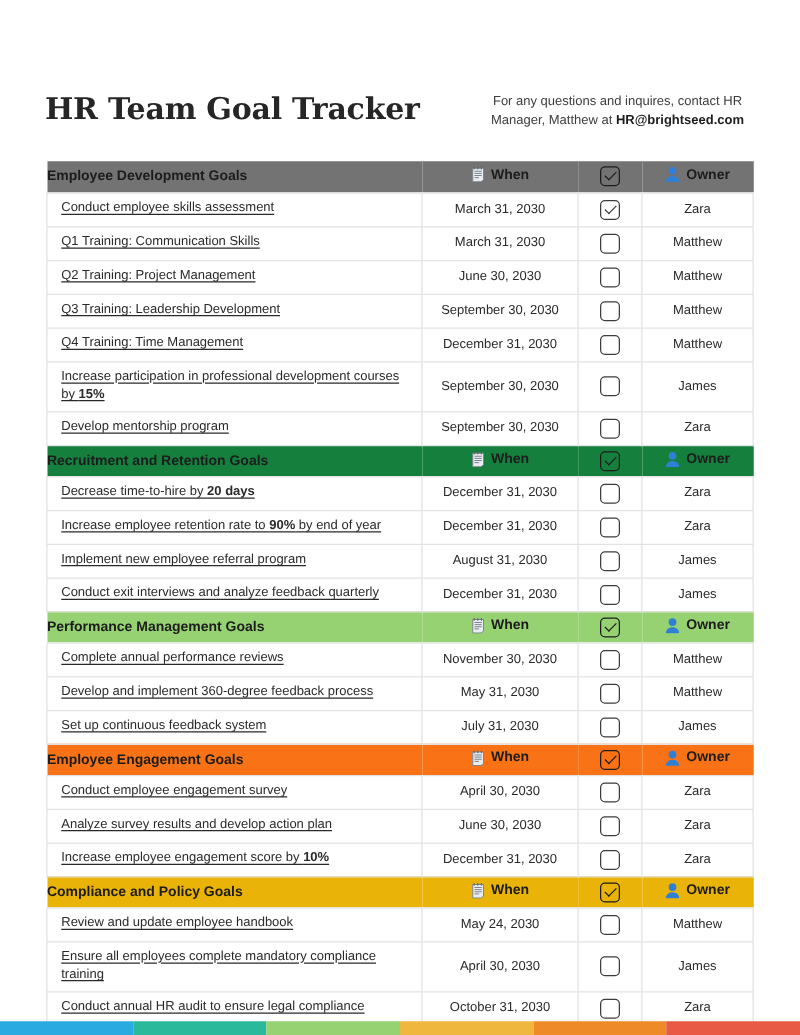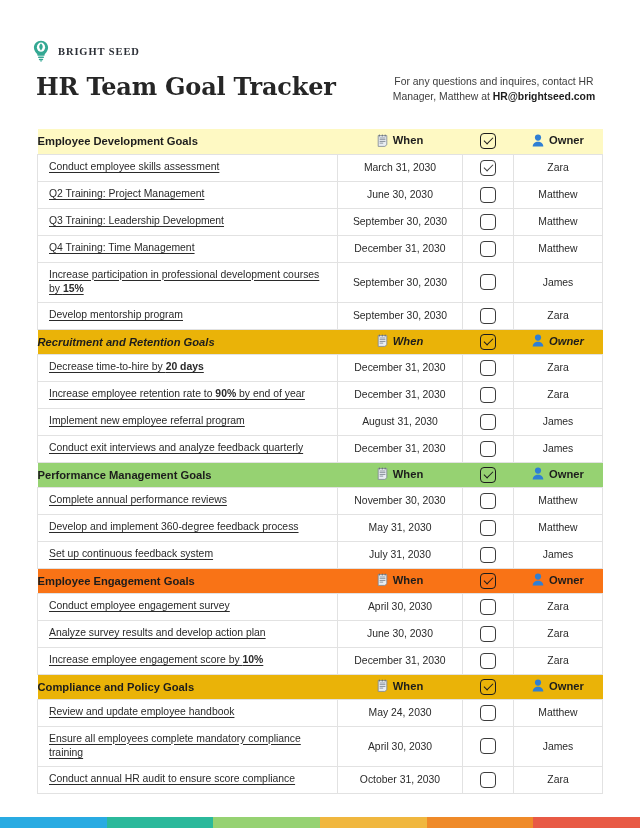--- a/index.html
+++ b/index.html
@@ -159,51 +159,38 @@
     height: 11px;
     display: flex;
   }
   .footer-bands span { flex: 1 1 0; height: 100%; }
 </style>
 </head>
 <body>
 
 <div class="page">
 
-  <div class="brand">
-    <span>
-      <svg class="brand-logo" viewBox="0 0 20 22" xmlns="http://www.w3.org/2000/svg">
-        <path d="M10 0.8c-4 0-7.1 3-7.1 6.8 0 2.6 1.4 4.4 2.6 5.7.6.7 1 1.2 1 1.9v.5h7v-.5c0-.7.4-1.2 1-1.9 1.2-1.3 2.6-3.1 2.6-5.7C17.1 3.8 14 .8 10 .8z" fill="#34a893"></path>
-        <ellipse cx="10" cy="7.2" rx="4.1" ry="4.6" fill="#ffffff"></ellipse>
-        <path d="M10 3.6c1.6 1.1 2.2 3 1.4 4.7-.5 1.1-1.3 1.9-1.4 2.4-.2-.6-.9-1.3-1.4-2.4C7.8 6.6 8.4 4.7 10 3.6z" fill="#34a893"></path>
-        <rect x="7.1" y="16.4" width="5.8" height="1.7" rx="0.6" fill="#34a893"></rect>
-        <rect x="7.8" y="18.7" width="4.4" height="1.6" rx="0.7" fill="#34a893"></rect>
-        <rect x="9.2" y="20.3" width="1.7" height="1.3" rx="0.5" fill="#34a893"></rect>
-      </svg>
-    </span>
-    <span class="brand-name">BRIGHT SEED</span>
-  </div>
 
   <div class="title">HR Team Goal Tracker</div>
 
   <div class="contact">
     <span>For any questions and inquires, contact HR</span>
     <br>
     <span>Manager, Matthew at </span><b>HR@brightseed.com</b>
   </div>
 
   <table class="table">
     <colgroup>
       <col class="c-goal">
         <col class="c-when">
         <col class="c-check">
         <col class="c-owner">
     </colgroup>
     <tbody id="tbody">
-        <tr class="section-head" style="background: #fef9c3;">
+        <tr class="section-head" style="background: #737373;">
           <td class="sec-title">Employee Development Goals</td>
           <td class="sec-when"><span class="hdr-inline">
               <span>
                 <svg class="note-icon" viewBox="0 0 11 13" xmlns="http://www.w3.org/2000/svg">
                   <path d="M1.2 1.6h8.6v9.2l-1.9 1.6H1.2z" fill="#e9edf2" stroke="#7b848f" stroke-width="0.8"></path>
                   <rect x="2.6" y="3.6" width="5.8" height="0.8" fill="#7b848f"></rect>
                   <rect x="2.6" y="5.3" width="5.8" height="0.8" fill="#7b848f"></rect>
                   <rect x="2.6" y="7.0" width="5.8" height="0.8" fill="#7b848f"></rect>
                   <rect x="2.6" y="8.7" width="3.6" height="0.8" fill="#7b848f"></rect>
                   <rect x="1.9" y="0.4" width="0.9" height="2.2" rx="0.4" fill="#5d666f"></rect>
@@ -224,20 +211,26 @@
               <span>Owner</span>
             </span></td>
         </tr>
         <tr class="goal-row">
           <td class="goal"><span class="u">Conduct employee skills assessment</span></td>
           <td class="when">March 31, 2030</td>
           <td class="check"><span class="cbox checked"></span></td>
           <td class="owner">Zara</td>
         </tr>
         <tr class="goal-row">
+          <td class="goal"><span class="u">Q1 Training: Communication Skills</span></td>
+          <td class="when">March 31, 2030</td>
+          <td class="check"><span class="cbox"></span></td>
+          <td class="owner">Matthew</td>
+        </tr>
+        <tr class="goal-row">
           <td class="goal"><span class="u">Q2 Training: Project Management</span></td>
           <td class="when">June 30, 2030</td>
           <td class="check"><span class="cbox"></span></td>
           <td class="owner">Matthew</td>
         </tr>
         <tr class="goal-row">
           <td class="goal"><span class="u">Q3 Training: Leadership Development</span></td>
           <td class="when">September 30, 2030</td>
           <td class="check"><span class="cbox"></span></td>
           <td class="owner">Matthew</td>
@@ -253,21 +246,21 @@
           <td class="when">September 30, 2030</td>
           <td class="check"><span class="cbox"></span></td>
           <td class="owner">James</td>
         </tr>
         <tr class="goal-row">
           <td class="goal"><span class="u">Develop mentorship program</span></td>
           <td class="when">September 30, 2030</td>
           <td class="check"><span class="cbox"></span></td>
           <td class="owner">Zara</td>
         </tr>
-        <tr class="section-head" style="background: #eab308; font-style: italic;">
+        <tr class="section-head" style="background: #15803d;">
           <td class="sec-title">Recruitment and Retention Goals</td>
           <td class="sec-when"><span class="hdr-inline">
               <span>
                 <svg class="note-icon" viewBox="0 0 11 13" xmlns="http://www.w3.org/2000/svg">
                   <path d="M1.2 1.6h8.6v9.2l-1.9 1.6H1.2z" fill="#e9edf2" stroke="#7b848f" stroke-width="0.8"></path>
                   <rect x="2.6" y="3.6" width="5.8" height="0.8" fill="#7b848f"></rect>
                   <rect x="2.6" y="5.3" width="5.8" height="0.8" fill="#7b848f"></rect>
                   <rect x="2.6" y="7.0" width="5.8" height="0.8" fill="#7b848f"></rect>
                   <rect x="2.6" y="8.7" width="3.6" height="0.8" fill="#7b848f"></rect>
                   <rect x="1.9" y="0.4" width="0.9" height="2.2" rx="0.4" fill="#5d666f"></rect>
@@ -438,21 +431,21 @@
           <td class="check"><span class="cbox"></span></td>
           <td class="owner">Matthew</td>
         </tr>
         <tr class="goal-row">
           <td class="goal"><span class="u">Ensure all employees complete mandatory compliance training</span></td>
           <td class="when">April 30, 2030</td>
           <td class="check"><span class="cbox"></span></td>
           <td class="owner">James</td>
         </tr>
         <tr class="goal-row">
-          <td class="goal"><span class="u">Conduct annual HR audit to ensure score compliance</span></td>
+          <td class="goal"><span class="u">Conduct annual HR audit to ensure legal compliance</span></td>
           <td class="when">October 31, 2030</td>
           <td class="check"><span class="cbox"></span></td>
           <td class="owner">Zara</td>
         </tr>
       </tbody>
   </table>
 
   <div class="footer-bands" id="footer-bands">
       <span style="background: rgb(41, 171, 226);"></span>
       <span style="background: rgb(43, 185, 155);"></span>

